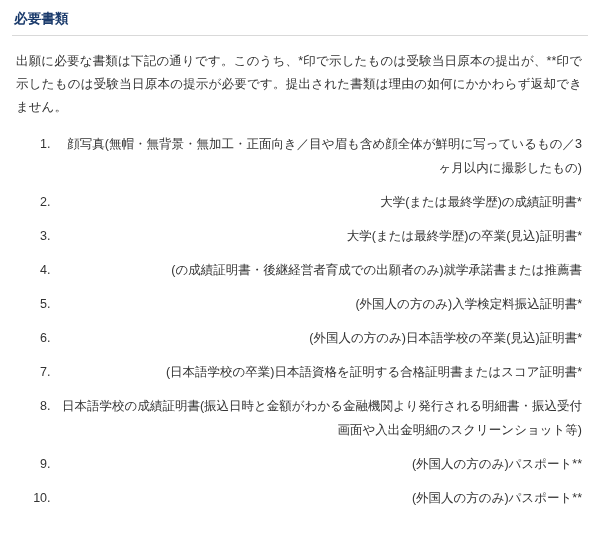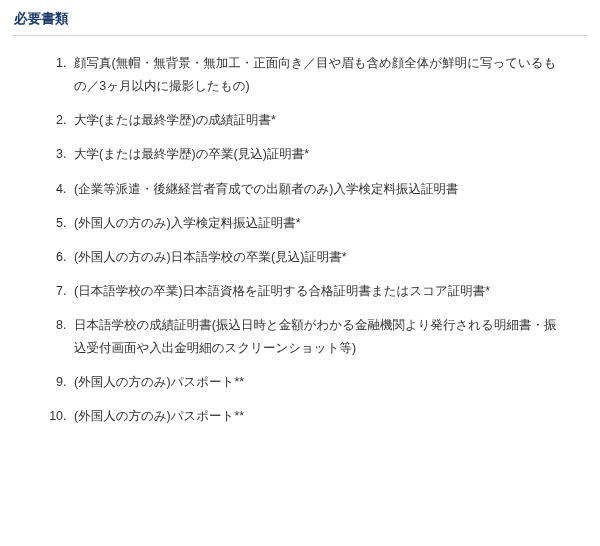--- a/index.html
+++ b/index.html
@@ -32,48 +32,50 @@
     margin: 0 0 14px 0;
   }
   .intro {
     font-size: 12.5px;
     line-height: 1.85;
     margin: 0 6px 14px 4px;
     text-align: justify;
     color: #333333;
   }
   ol.docs {
-    margin: 16px;
+    margin: 0;
     padding: 0 6px 0 42px;
     list-style-position: outside;
     list-style-type: decimal;
+    text-align: right;
   }
   ol.docs li {
     font-size: 12.5px;
     line-height: 1.85;
     margin-bottom: 11px;
     padding-left: 4px;
     color: #333333;
   }
   ol.docs li::marker {
     font-size: 12.5px;
     color: #333333;
   }
 </style>
 </head>
 <body>
 
 <div class="page">
   <div class="section-title">必要書類</div>
   <hr class="divider">
+  <p class="intro">出願に必要な書類は下記の通りです。このうち、*印で示したものは受験当日原本の提出が、**印で示したものは受験当日原本の提示が必要です。提出された書類は理由の如何にかかわらず返却できません。</p>
   <ol class="docs">
     <li>顔写真(無帽・無背景・無加工・正面向き／目や眉も含め顔全体が鮮明に写っているもの／3ヶ月以内に撮影したもの)</li>
     <li>大学(または最終学歴)の成績証明書*</li>
     <li>大学(または最終学歴)の卒業(見込)証明書*</li>
-    <li>(企業等派遣・後継経営者育成での出願者のみ)入学検定料振込証明書</li>
+    <li>(の成績証明書・後継経営者育成での出願者のみ)就学承諾書または推薦書</li>
     <li>(外国人の方のみ)入学検定料振込証明書*</li>
     <li>(外国人の方のみ)日本語学校の卒業(見込)証明書*</li>
     <li>(日本語学校の卒業)日本語資格を証明する合格証明書またはスコア証明書*</li>
     <li>日本語学校の成績証明書(振込日時と金額がわかる金融機関より発行される明細書・振込受付画面や入出金明細のスクリーンショット等)</li>
     <li>(外国人の方のみ)パスポート**</li>
     <li>(外国人の方のみ)パスポート**</li>
   </ol>
 </div>
 
 </body></html>

